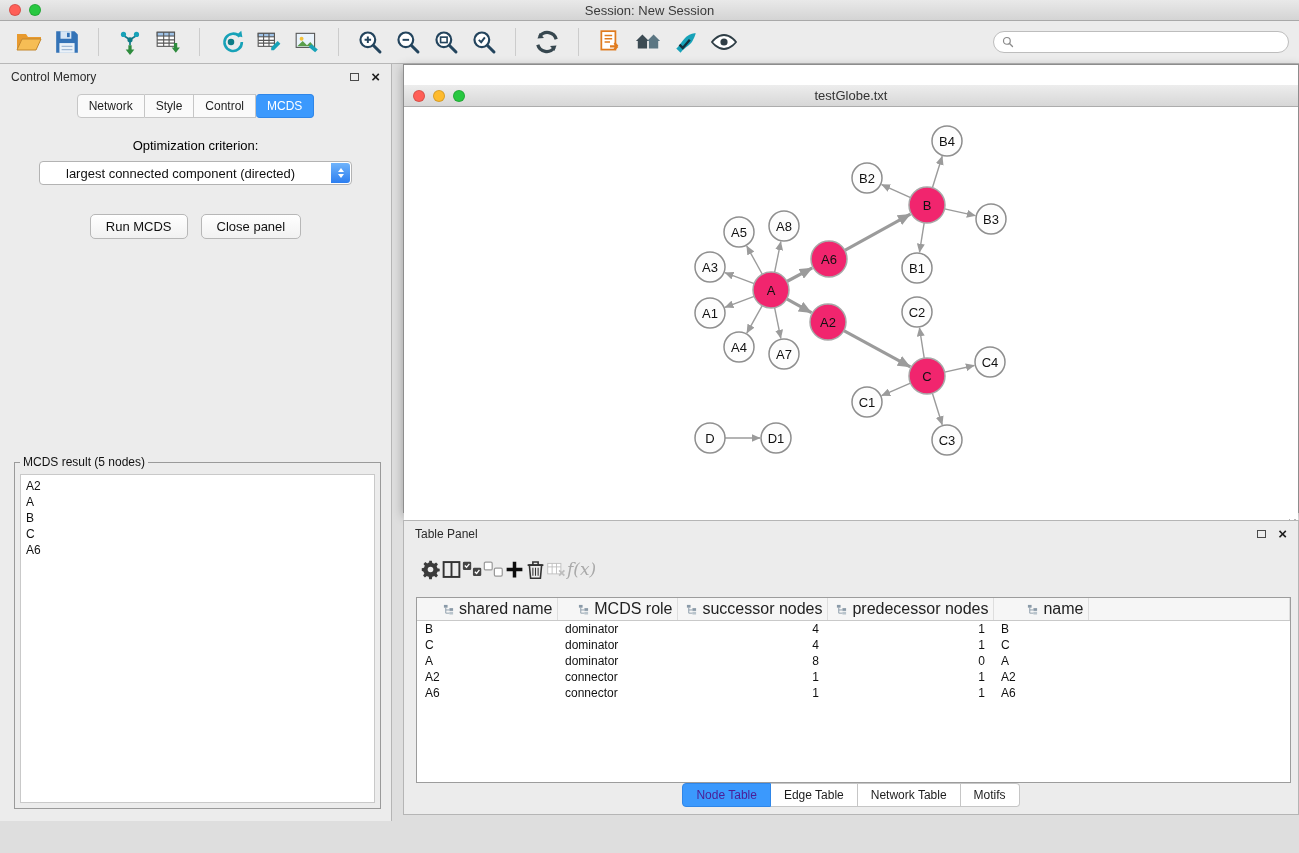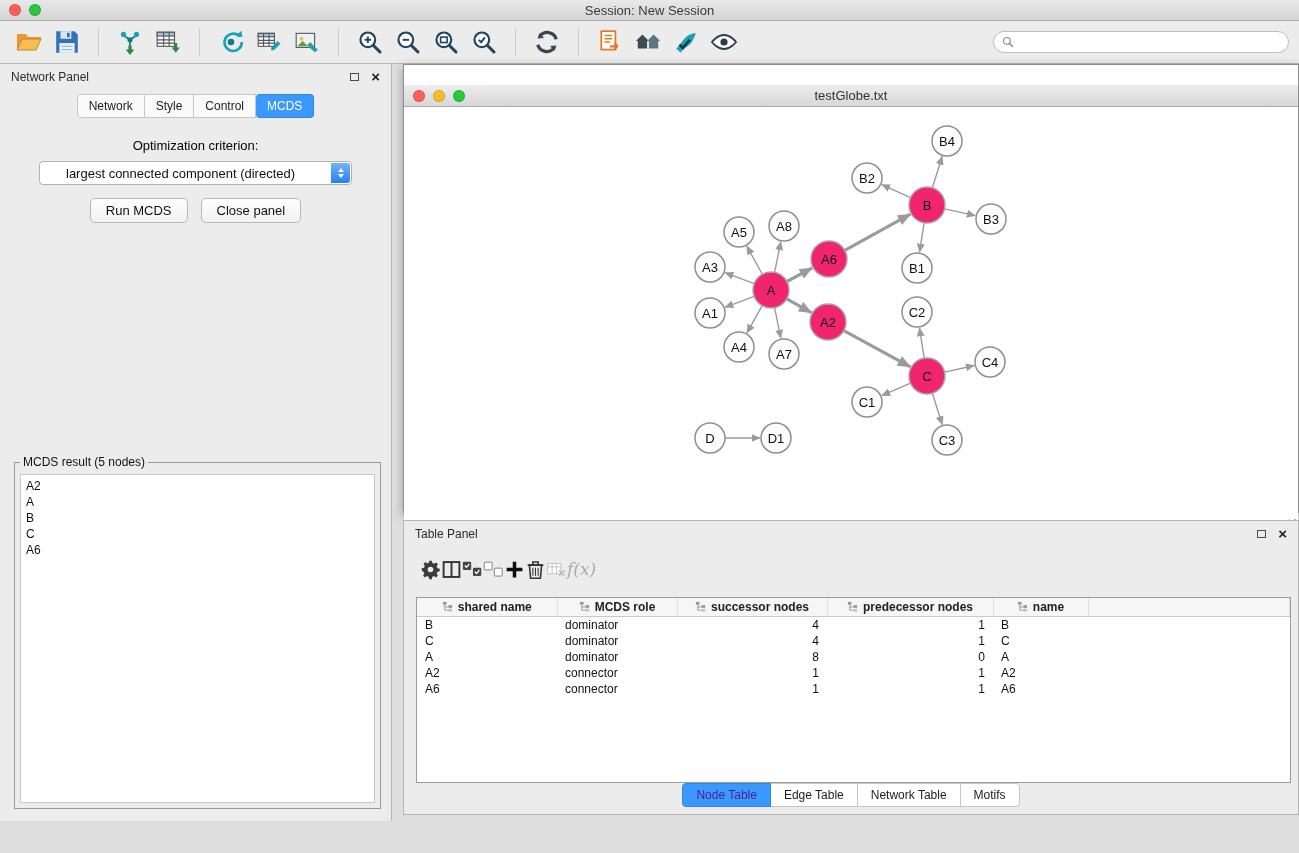--- a/index.html
+++ b/index.html
@@ -80,21 +80,21 @@
     position:absolute; right:1px; top:1px; bottom:1px; width:19px;
     background:linear-gradient(#70b4fb,#2c7ef0); border-radius:0 3px 3px 0;
     display:flex; flex-direction:column; align-items:center; justify-content:center;
   }
   .stepper i { display:block; width:0; height:0; border-left:3.5px solid transparent; border-right:3.5px solid transparent; }
   .stepper .up { border-bottom:4.5px solid #fff; margin-bottom:2px; }
   .stepper .down { border-top:4.5px solid #fff; }
   .cp-buttons { display:flex; justify-content:center; gap:13px; margin-top:13px; }
   .cp-buttons button {
     font-family:inherit; font-size:13px; color:#111; padding:4px 15px; cursor:pointer;
-    background:linear-gradient(#ffffff,#f1f1f1); border:1px solid #b7b7b7; border-radius:5px;
+    background:linear-gradient(#ffffff,#f1f1f1); border:1px solid #b7b7b7; border-radius:5px;margin-top:16px;
   }
   .result-box {
     position:absolute; left:14px; right:10px; top:391px; bottom:12px;
     border:1px solid #9a9a9a; padding:5px; background:#ececec;
   }
   .result-box legend { font-size:12px; padding:0 3px; color:#111; }
   .result-list {
     background:#fff; border:1px solid #c9c9c9; width:100%; height:100%;
     font-size:12px; padding:3px 5px; overflow:auto;
   }
@@ -128,21 +128,21 @@
   .tp-toolbar { height:44px; display:flex; align-items:center; padding:0 16px; }
   .tp-btn { background:none; border:none; cursor:pointer; display:flex; align-items:center; justify-content:center; padding:0; }
   .tp-btn svg { width:21px; height:21px; display:block; }
   .fx { font-size:17px; color:#a9a9a9; font-style:italic; font-family:"DejaVu Serif",serif; }
   .tp-table-wrap {
     position:absolute; left:12px; right:7px; top:76px; bottom:31px;
     background:#fff; border:1px solid #9c9c9c; overflow:auto;
   }
   table.node-table { border-collapse:collapse; width:100%; table-layout:fixed; }
   table.node-table th {
-    font-weight:bold; font-size:12px; color:#222; text-align:center;
+    font-weight:normal; font-size:16px; color:#222; text-align:right;
     background:#f6f6f6; border-right:1px solid #dedede; border-bottom:1px solid #c9c9c9;
     padding:2px 4px; white-space:nowrap; overflow:hidden;
   }
   table.node-table th svg { width:11px; height:11px; vertical-align:-1px; margin-right:5px; }
   table.node-table td { font-size:12px; padding:1px 8px; height:16px; white-space:nowrap; }
   td.num-s { text-align:right; padding-right:16px; }
   td.num-p { text-align:right; padding-right:46px; }
   .tp-tabs { position:absolute; bottom:7px; left:0; width:100%; display:flex; justify-content:center; }
   .tp-tab {
     font-size:12px; padding:4px 13px; background:#fff; color:#1d1d1d;
@@ -345,21 +345,21 @@
       <svg viewBox="0 0 16 16">
           <circle cx="6.5" cy="6.5" r="4.5" fill="none" stroke="#8a8a8a" stroke-width="1.6"></circle>
           <path d="M10 10l4 4" stroke="#8a8a8a" stroke-width="1.8" stroke-linecap="round"></path>
         </svg>
       <input placeholder="" style="">
     </div>
   </div>
 
   <div class="control-panel">
     <div class="panel-header">
-      <span>Network Panel</span>
+      <span>Control Memory</span>
       <span class="spacer"></span>
       <span class="float-box"></span>
       <span class="close-x">×</span>
     </div>
     <div class="cp-tabs" id="cp-tabs">
         <div class="cp-tab">Network</div>
         <div class="cp-tab">Style</div>
         <div class="cp-tab">Control</div>
         <div class="cp-tab active">MCDS</div>
       </div>

